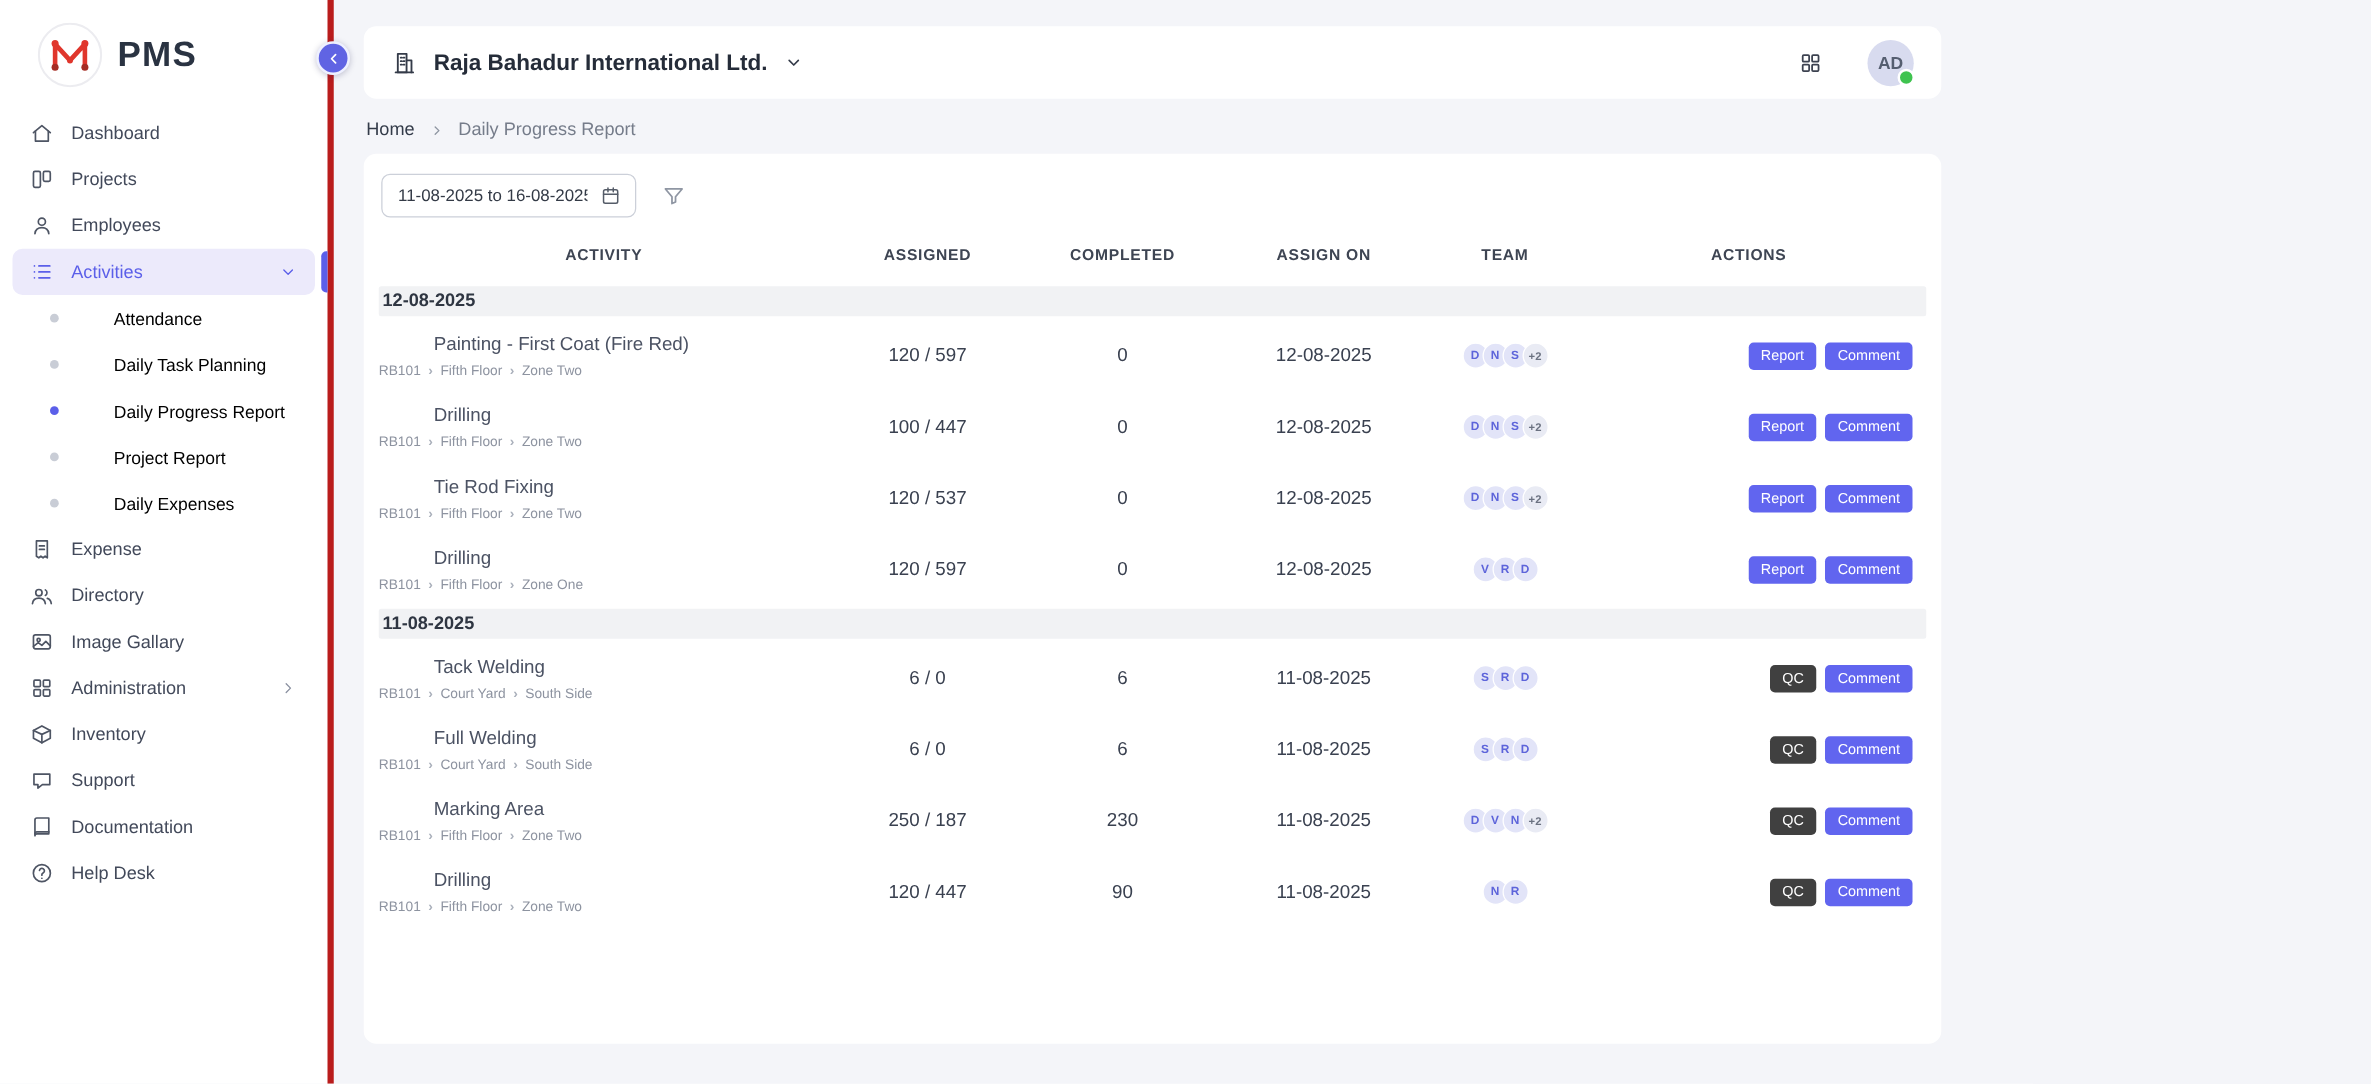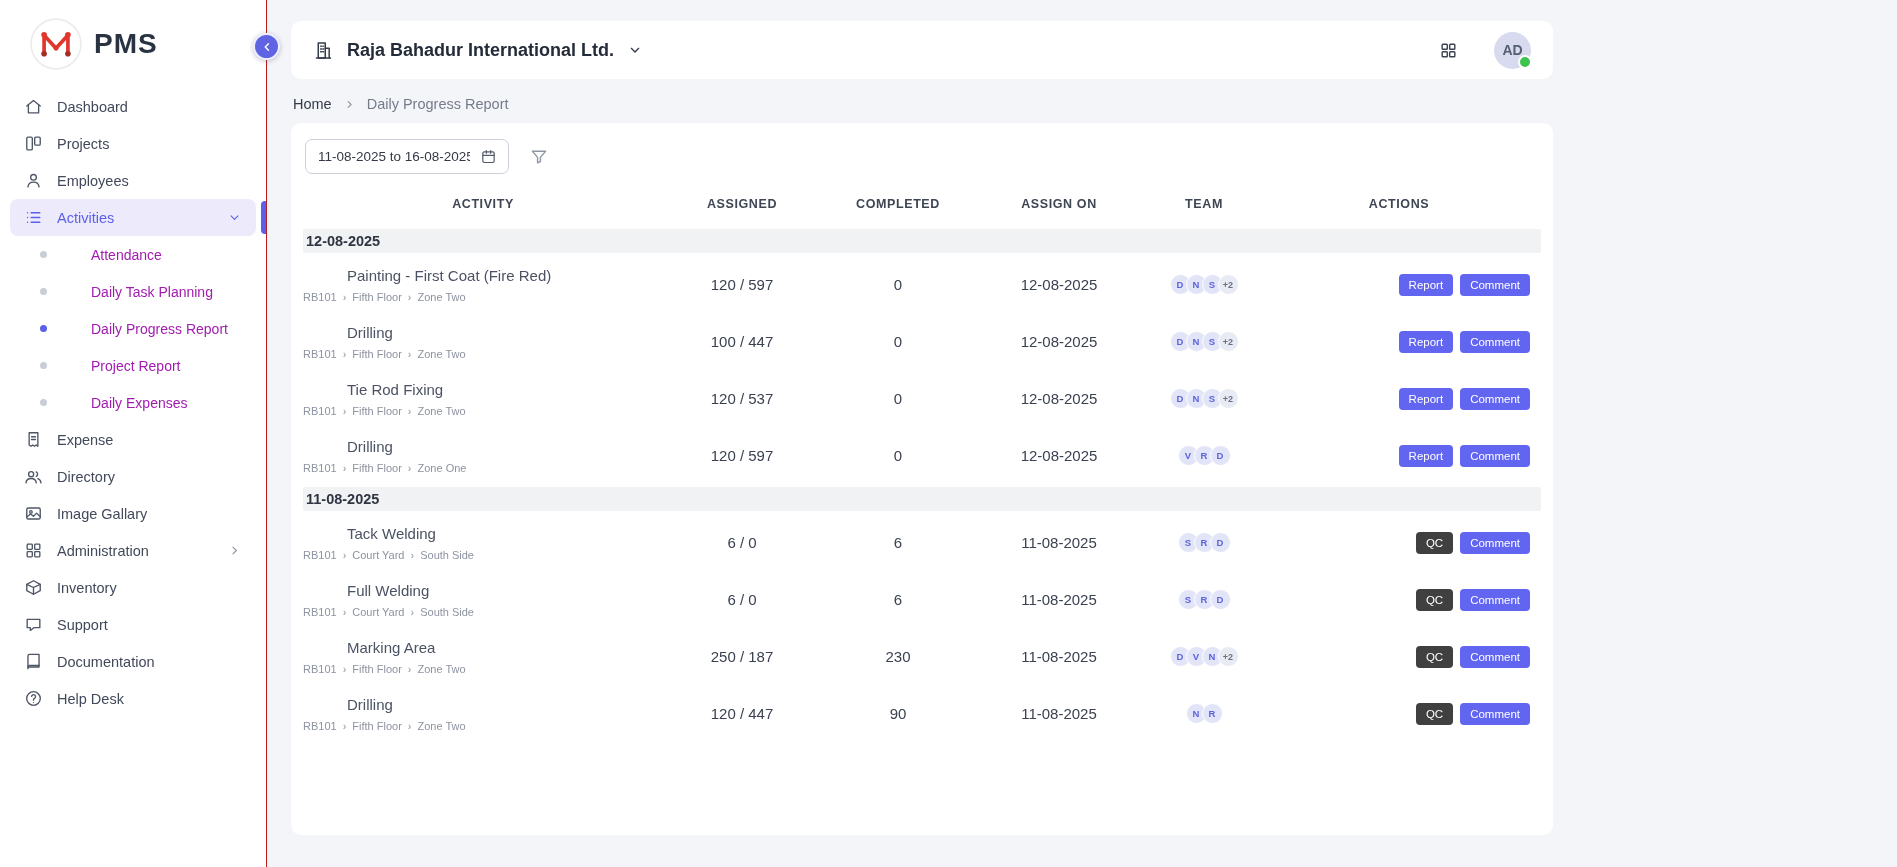--- a/index.html
+++ b/index.html
@@ -5,36 +5,36 @@
   * { box-sizing: border-box; }
   html,body { margin:0; padding:0; }
   body {
     width:1897px; height:867px; overflow:hidden;
     font-family:"Liberation Sans", sans-serif;
     background:#f4f5f9; color:#3a4150;
   }
   .app { display:flex; height:100%; position:relative; }
 
   
-  .sidebar { width:267px; background:#fff; border-right:1px solid #b91c1c; flex-shrink:0; position:relative; }
+  .sidebar { width:267px; background:#fff; border-right:5px solid #b91c1c; flex-shrink:0; position:relative; }
   .logo-row { display:flex; align-items:center; gap:12px; padding:18px 16px 12px 30px; }
   .logo-mark { width:52px; height:52px; flex-shrink:0; }
   .logo-text { font-size:28px; font-weight:700; color:#2a3342; letter-spacing:1px; }
   .nav { padding:6px 10px 20px; }
   .side-item { display:flex; align-items:center; gap:14px; height:37px; padding:0 14px;
                border-radius:8px; color:#42495a; font-size:14.5px; cursor:pointer; position:relative; }
   .side-item .icn { color:#4e5564; }
   .side-item.active { background:#eceafb; color:#5b5fe9; font-weight:500; }
   .side-item.active .icn { color:#5b5fe9; }
   .side-item .chev { margin-left:auto; width:15px; height:15px; color:#8a90a0; }
   .side-item.active .chev { color:#5b5fe9; }
   .side-item.active::after { content:""; position:absolute; right:-10px; top:2px; bottom:2px;
                width:5px; background:#5b5fe9; border-radius:4px 0 0 4px; }
   .sub-item { display:flex; align-items:center; height:37px; padding:0 14px 0 30px;
-              font-size:14px; color:#a21caf; cursor:pointer; border-radius:8px; }
+              font-size:14px; color:#000000; cursor:pointer; border-radius:8px; }
   .bullet { width:7px; height:7px; border-radius:50%; background:#c9cdd6; margin-right:44px; flex-shrink:0; }
   .bullet.on { background:#5b5fe9; }
   .icn { width:19px; height:19px; flex-shrink:0; display:flex; }
   .icn svg, .chev svg { fill:none; stroke:currentColor; stroke-width:1.7;
               stroke-linecap:round; stroke-linejoin:round; width:100%; height:100%; display:block; }
 
   .collapse-btn { position:absolute; left:253px; top:33px; width:27px; height:27px; z-index:9;
       border-radius:50%; background:#6064e3; color:#fff; border:2px solid #eef0ff;
       display:flex; align-items:center; justify-content:center; cursor:pointer;
       box-shadow:0 1px 5px rgba(40,40,90,.28); padding:0; }

